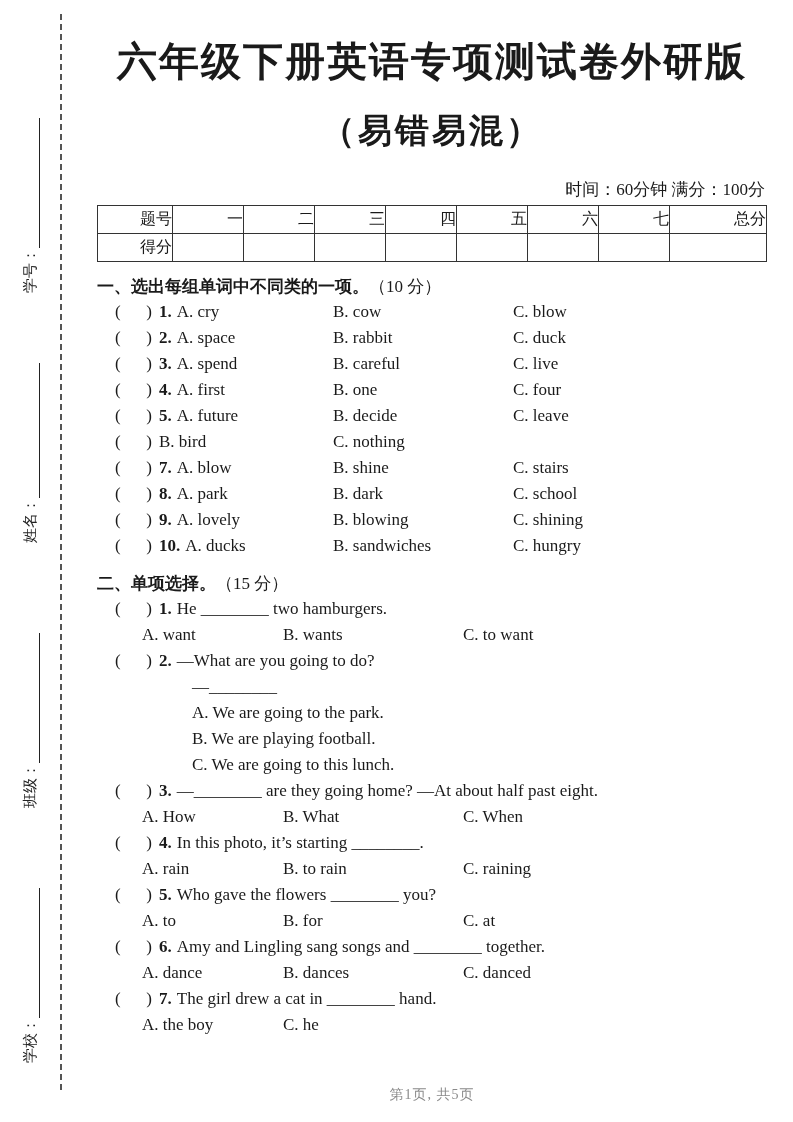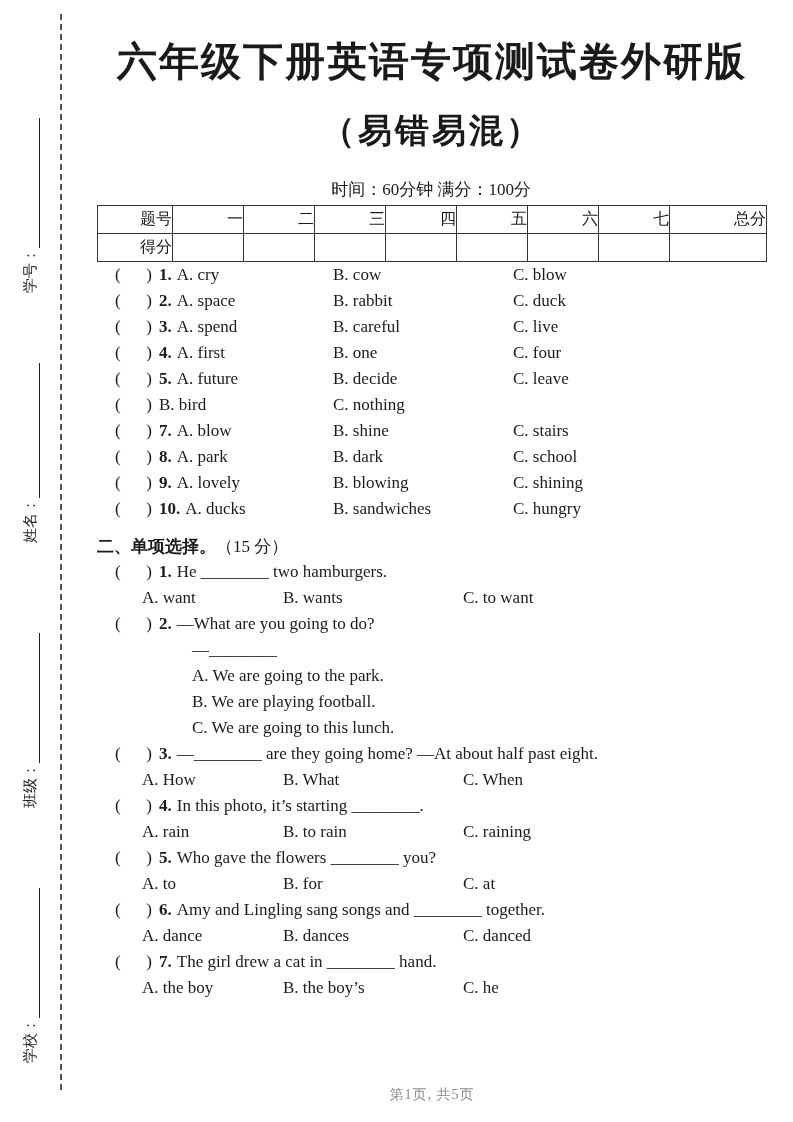--- a/index.html
+++ b/index.html
@@ -31,21 +31,21 @@
   
   .content{position:absolute;left:97px;top:0;width:670px;}
   .page-title{
     margin-top:40px;text-align:center;font-size:40px;font-weight:bold;
     letter-spacing:2px;line-height:1.1;
   }
   .page-subtitle{
     margin-top:24px;text-align:center;font-size:34px;font-weight:bold;
     letter-spacing:3px;
   }
-  .exam-meta{margin-top:24px;text-align:center;font-size:17px;padding-right:2px;font-family:Liberation Serif, serif;}
+  .exam-meta{margin-top:24px;text-align:right;font-size:17px;padding-right:2px;font-family:Liberation Serif, serif;}
   
   table.score{border-collapse:collapse;margin-top:4px;table-layout:fixed;width:669px;}
   table.score td{
     border:1.5px solid #333;height:27px;text-align:right;
     font-size:16px;padding:0;
   }
   
   .sec-heading{
     margin-top:12px;font-size:17px;font-weight:bold;line-height:25px;
     font-family:"Liberation Sans","DejaVu Sans",sans-serif;
@@ -129,20 +129,23 @@
       <td></td>
       <td></td>
       <td></td>
       <td></td>
       <td></td>
       <td></td>
     </tr>
   </tbody>
     </table>
 
+  <div class="sec-heading">
+    <span>一、选出每组单词中不同类的一项。</span><span class="score-part">（10 分）</span>
+  </div>
 
   <div class="s1-row">
     <span class="bracket">(&nbsp;&nbsp;&nbsp;&nbsp;&nbsp;&nbsp;)</span>
     <span><b class="qnum">1.</b><span>A. cry</span></span>
     <span>B. cow</span>
     <span>C. blow</span>
   </div>
   <div class="s1-row">
     <span class="bracket">(&nbsp;&nbsp;&nbsp;&nbsp;&nbsp;&nbsp;)</span>
     <span><b class="qnum">2.</b><span>A. space</span></span>
@@ -259,18 +262,17 @@
     <span>B. dances</span>
     <span>C. danced</span>
   </div>
 
   <div class="s2-q">
     <span class="bracket">(&nbsp;&nbsp;&nbsp;&nbsp;&nbsp;&nbsp;)</span>
     <span><b class="qnum">7.</b><span>The girl drew a cat in ________ hand.</span></span>
   </div>
   <div class="s2-opts">
     <span>A. the boy</span>
-    <span>B. the boy’s</span>
     <span>C. he</span>
   </div>
 </div>
 
 <div class="footer">第1页, 共5页</div>
 
 </body></html>

